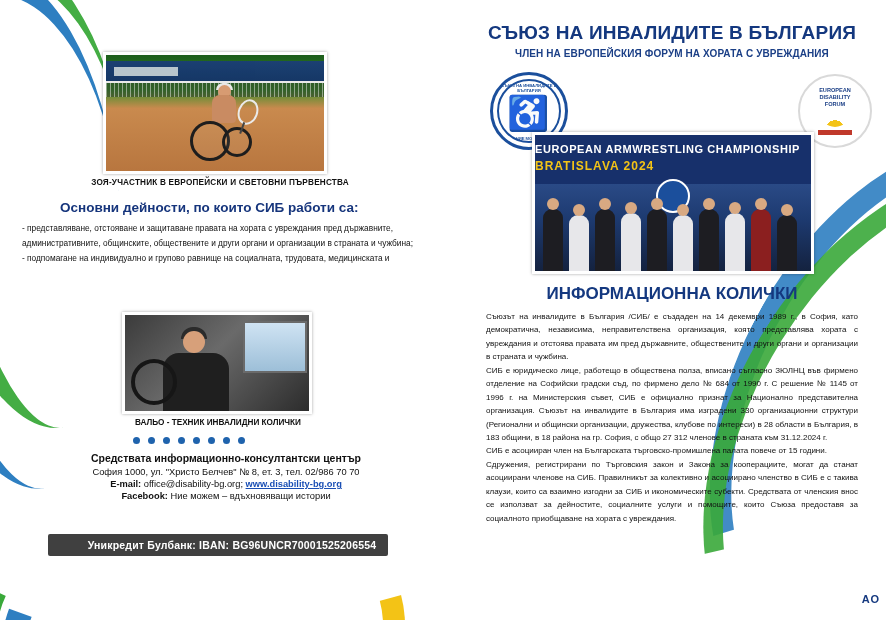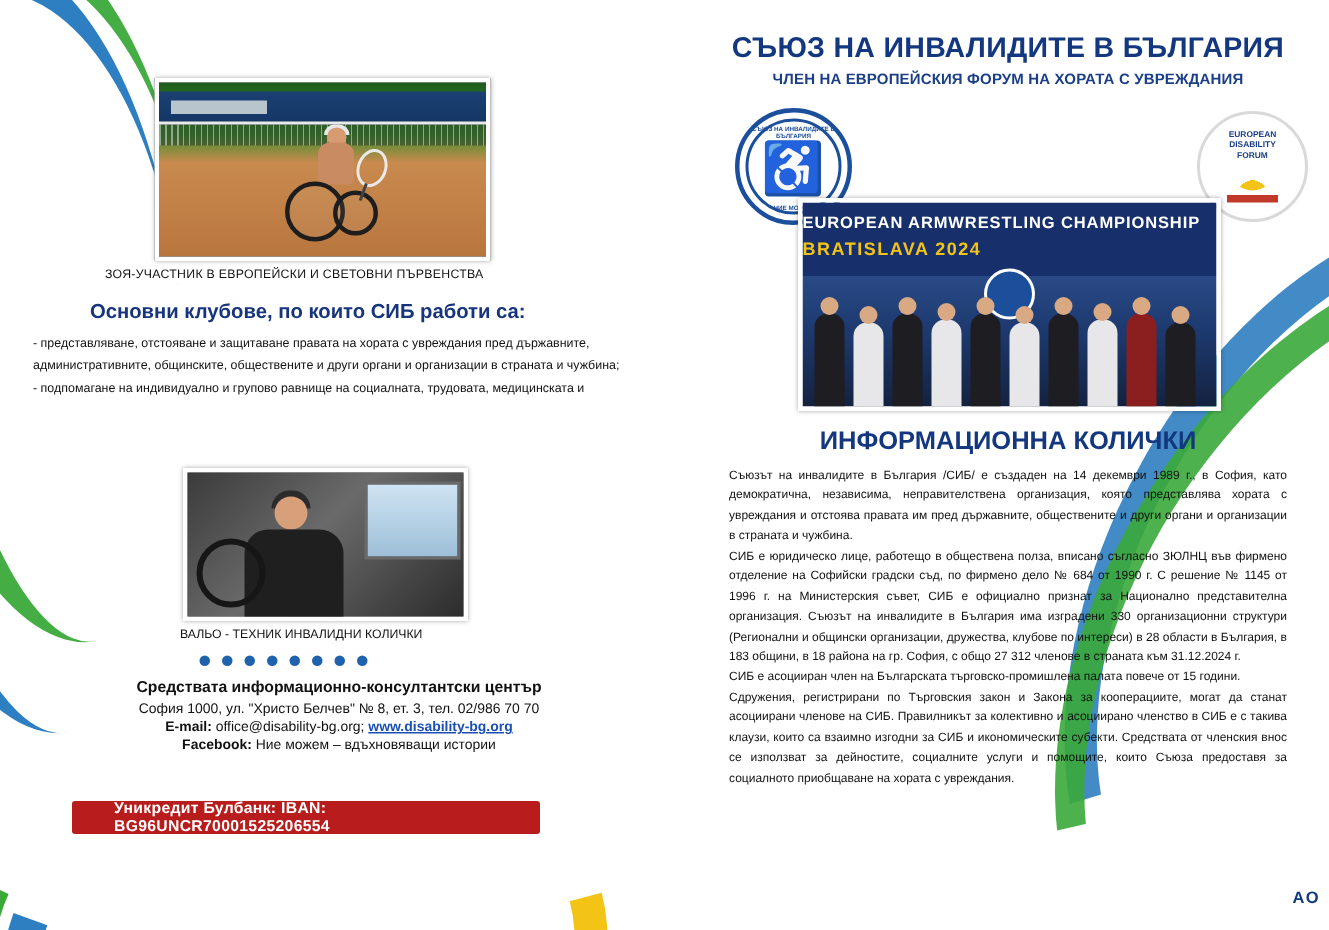--- a/index.html
+++ b/index.html
@@ -151,21 +151,22 @@
     border: 2px solid #eaeaea; border-radius: 50%;
     transform: rotate(20deg);
   }
   .racket:after {
     content: ""; position: absolute; left: 7px; top: 22px; width: 2px; height: 12px;
     background: #444;
   }
 
   .caption {
     position: absolute;
-    font-weight: normal;
+    text-align: center;
+    font-weight: bold;
     color: #111;
   }
   #cap-tennis {
     left: 70px; top: 178px; width: 300px;
     font-size: 8.2px; letter-spacing: .2px;
   }
 
   .section-title {
     position: absolute;
     font-weight: bold;
@@ -239,22 +240,22 @@
   #contact-fb { font-size: 9.3px; }
   #contact-fb .lbl { font-weight: bold; }
   #contact-fb .val { font-weight: normal; }
 
   #bank-title {
     position: absolute; left: 16px; top: 518px; width: 420px;
     text-align: center; font-weight: bold; font-size: 10.5px; color: #111;
   }
 
   #iban-bar {
-    position: absolute; left: 48px; top: 534px; width: 312px; height: 22px;
-    background: #b91c1c;
+    position: absolute; left: 48px; top: 534px; width: 340px; height: 22px;
+    background: #404040;
     border-radius: 2px;
     color: #ffffff;
     font-weight: bold;
     font-size: 10.5px;
     display: flex; align-items: center; justify-content: center;
     letter-spacing: .2px;
     padding-left: 28px;
   }
 
   
@@ -402,21 +403,21 @@
           <div class="torso"></div>
         </div>
         <div class="tennis-chair-wheel" id="w1"></div>
         <div class="tennis-chair-wheel" id="w2"></div>
         <div class="racket"></div>
       </div>
     </div>
 
     <div class="caption" id="cap-tennis">ЗОЯ-УЧАСТНИК В ЕВРОПЕЙСКИ И СВЕТОВНИ ПЪРВЕНСТВА</div>
 
-    <div class="section-title" id="activities-title">Основни клубове, по които СИБ работи са:</div>
+    <div class="section-title" id="activities-title">Основни дейности, по които СИБ работи са:</div>
 
     <div id="activities-list">
       <div class="li">- представляване, отстояване и защитаване правата на хората с увреждания пред държавните,</div>
       <div class="li">административните, общинските, обществените и други органи и организации в страната и чужбина;</div>
       <div class="li">- подпомагане на индивидуално и групово равнище на социалната, трудовата, медицинската и</div>
     </div>
 
     <div class="photo" id="photo-tech">
       <div class="inner">
         <div class="tech-bg"></div>

